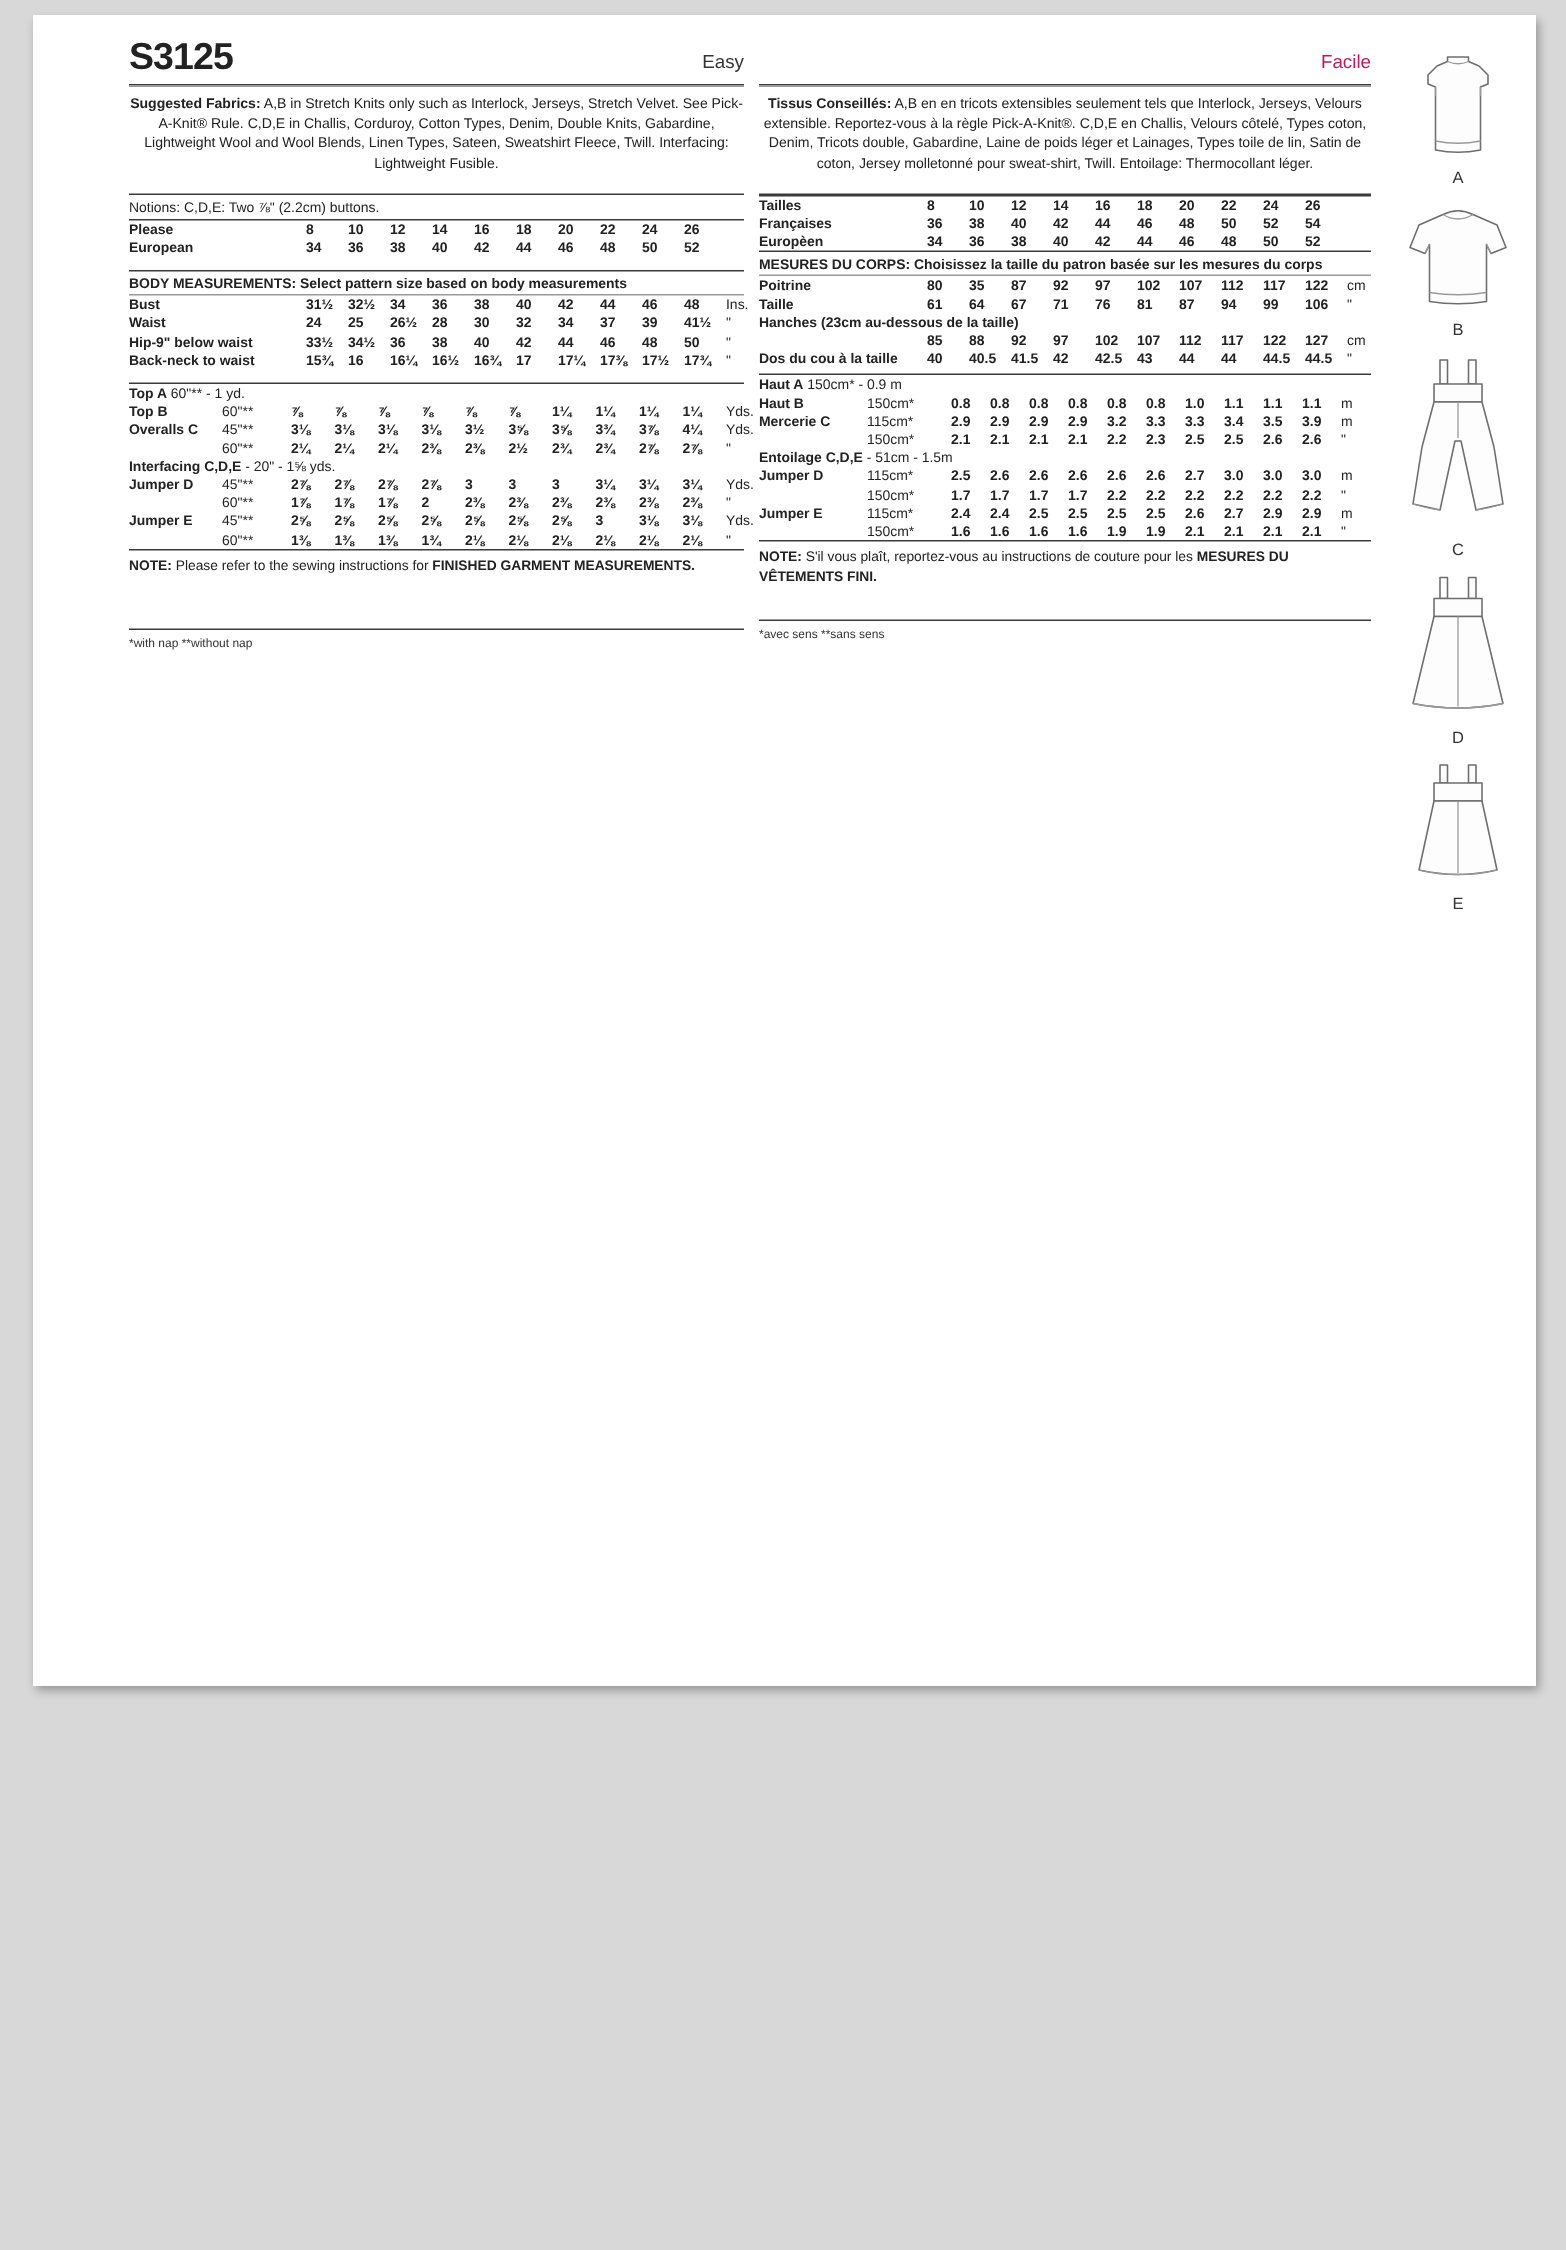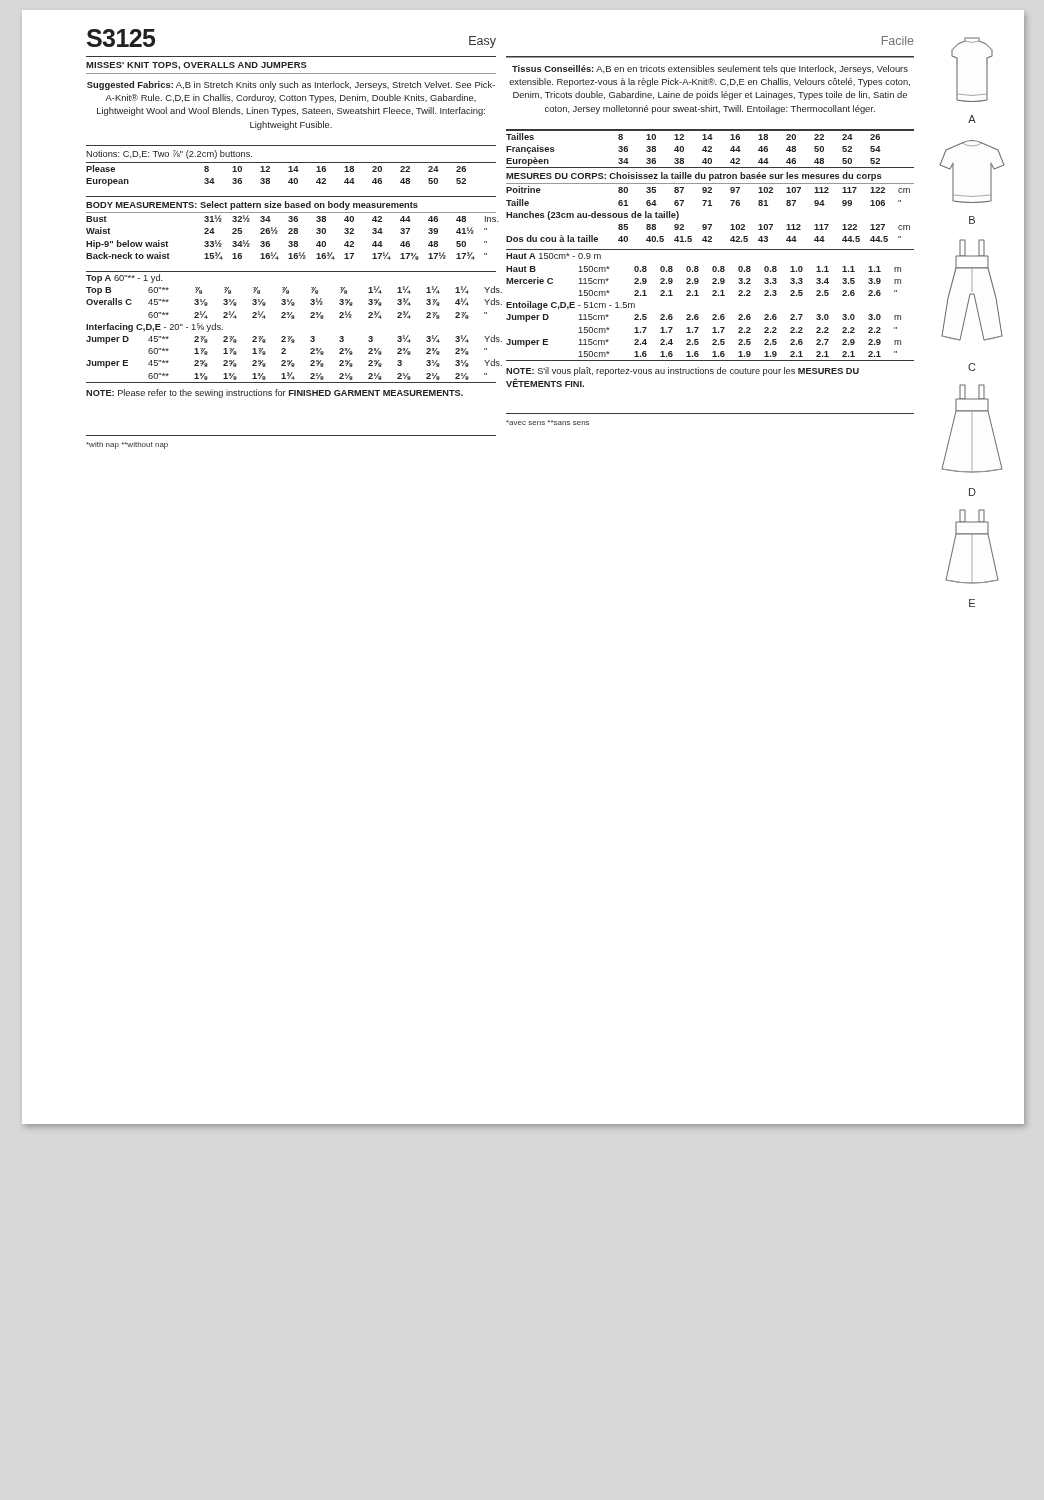--- a/index.html
+++ b/index.html
@@ -34,21 +34,21 @@
   .hdr { position:relative; height:28px; }
   .code {
     position:absolute; left:0; top:-4px;
     font-size:25px; font-weight:bold; letter-spacing:-0.6px;
     font-family:"Liberation Sans", sans-serif;
   }
   .diff {
     position:absolute; right:0; top:6px;
     font-size:12.5px; color:#333;
   }
-  .diff-fr { position:absolute; right:0; top:6px; font-size:12.5px; color:#737373; }
+  .diff-fr { position:absolute; right:0; top:6px; font-size:12.5px; color:#be185d; }
 
   .rule      { border-top:1.15px solid #3a3a3a; }
   .rule-thin { border-top:0.75px solid #9a9a9a; }
 
   .title {
     font-size:9.3px; font-weight:bold; letter-spacing:0.15px;
     padding:3px 0 3px 0;
   }
 
   .fabrics {
@@ -98,21 +98,20 @@
   <div id="sheet">
 
     <div class="col col-en">
 
       <div class="hdr">
         <div class="code">S3125</div>
         <div class="diff">Easy</div>
       </div>
       <div class="rule"></div>
 
-      <div class="title">MISSES' KNIT TOPS, OVERALLS AND JUMPERS</div>
       <div class="rule-thin"></div>
 
       <div class="fabrics">
         <b>Suggested Fabrics:</b><span> A,B in Stretch Knits only such as Interlock, Jerseys, Stretch Velvet. See Pick-A-Knit® Rule. C,D,E in Challis, Corduroy, Cotton Types, Denim, Double Knits, Gabardine, Lightweight Wool and Wool Blends, Linen Types, Sateen, Sweatshirt Fleece, Twill. Interfacing: Lightweight Fusible.</span>
       </div>
 
       <div class="blockgap"></div>
       <div class="rule"></div>
       <div class="notions">
         <b>Notions:</b><span> C,D,E: Two ⅞" (2.2cm) buttons.</span>

